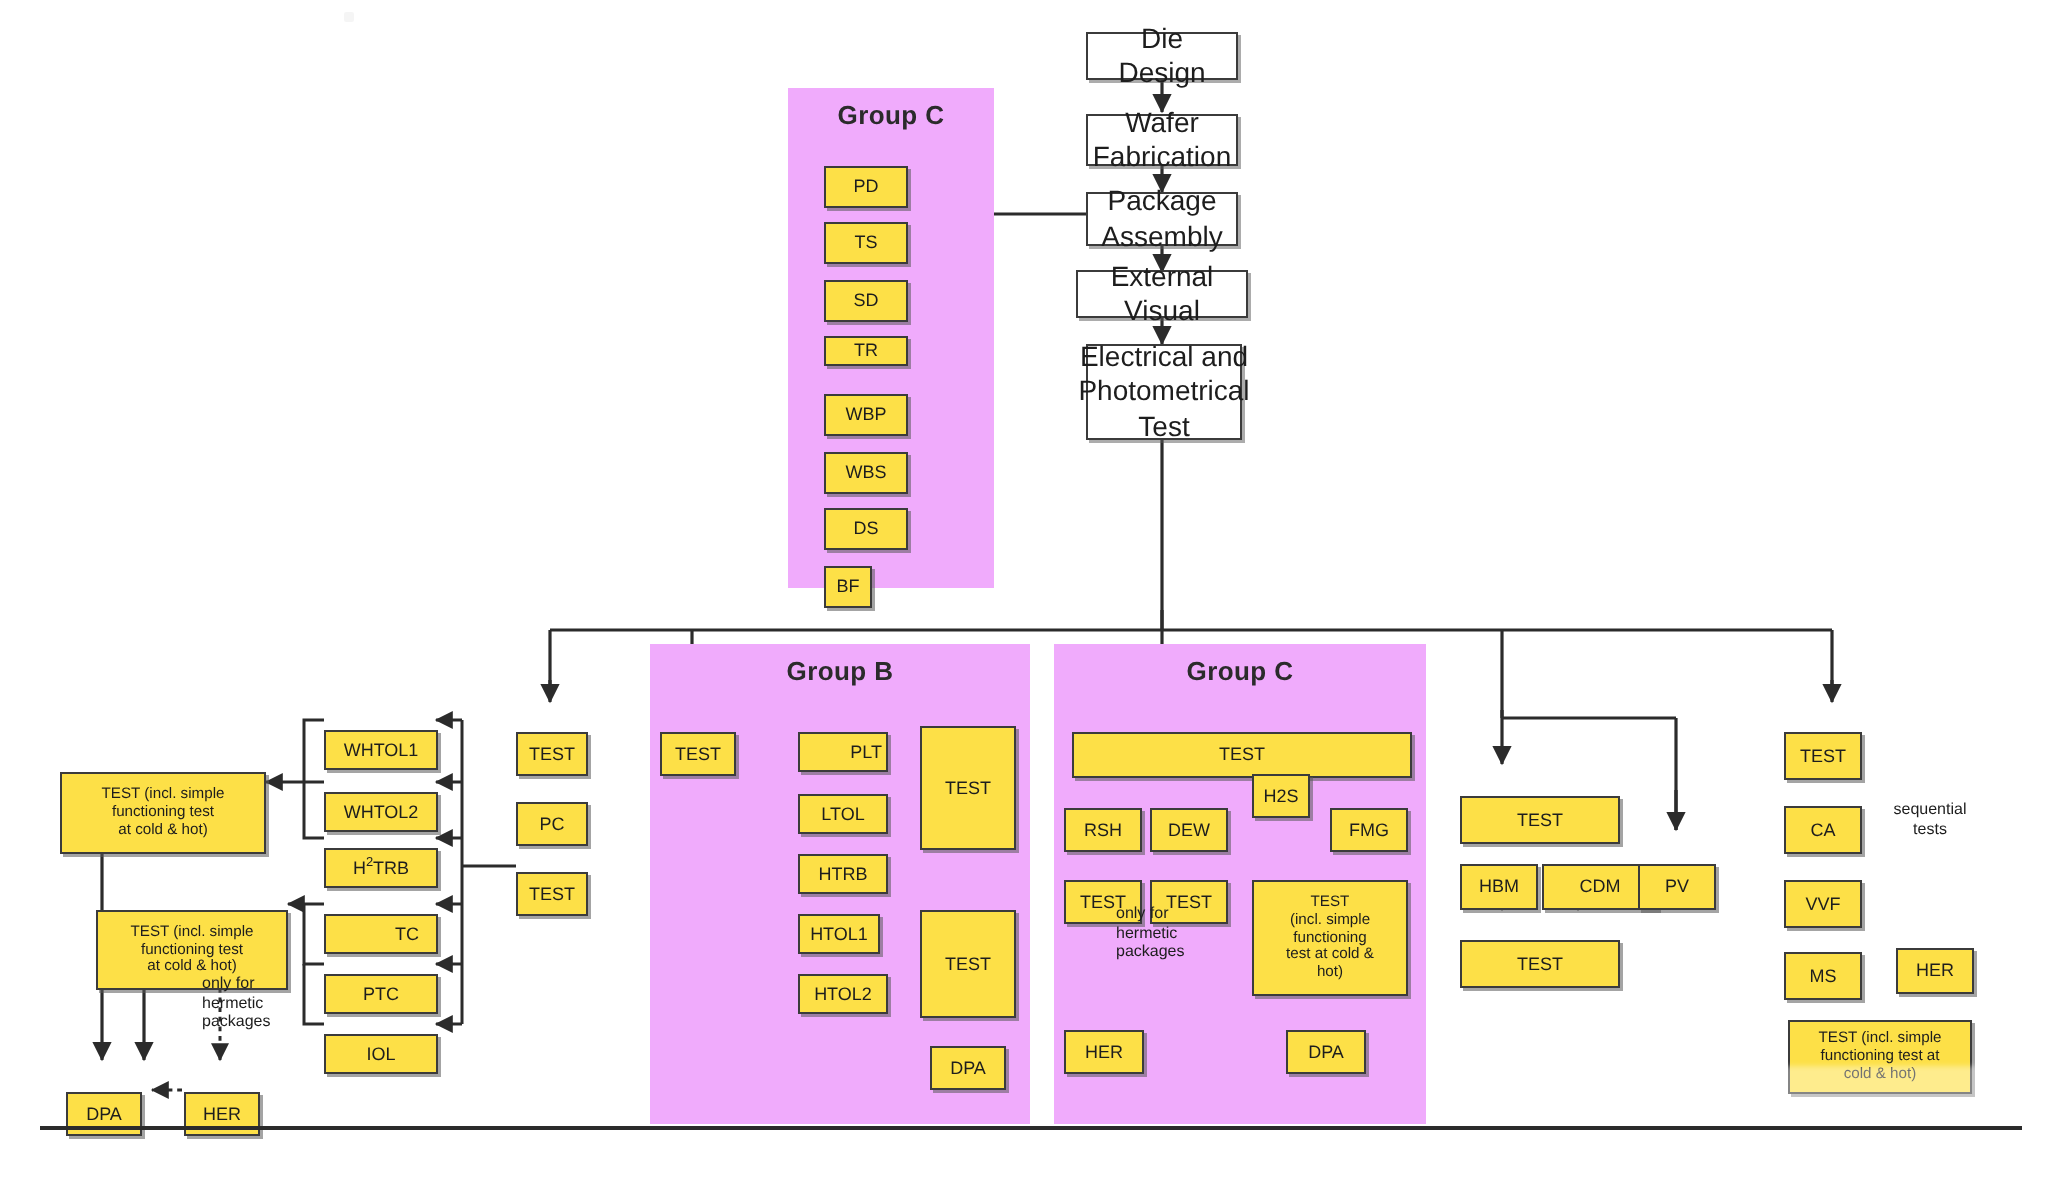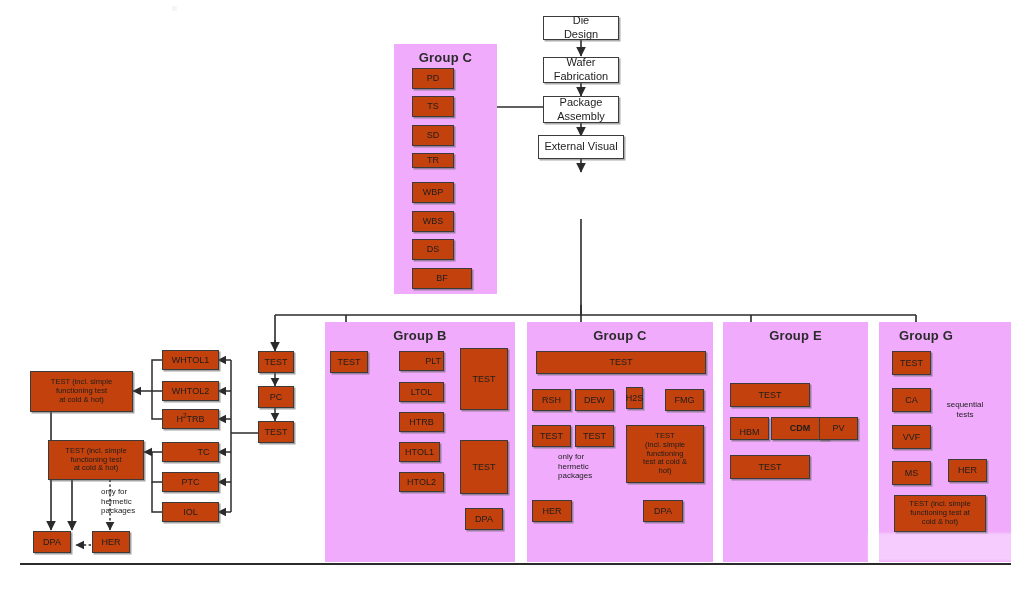--- a/index.html
+++ b/index.html
@@ -11,34 +11,35 @@
   #stage{position:absolute;inset:0;}
   svg#wires{position:absolute;left:0;top:0;width:1024px;height:591px;pointer-events:none;}
   .panel{
     position:absolute;background:#f0abfc;box-sizing:border-box;
   }
   .panel-title{
     position:absolute;width:100%;text-align:center;top:6px;left:0;
     font-weight:bold;font-size:13px;color:#2b2b2b;letter-spacing:.2px;
   }
   .node{
-    position:absolute;box-sizing:border-box;background:#c2410c;
+    position:absolute;box-sizing:border-box;background:#fde047;
     border:1.4px solid #3b3b3b;
     box-shadow:1.5px 1.5px 0 rgba(90,90,90,.55);
     display:flex;align-items:center;justify-content:center;
     text-align:center;font-size:9px;line-height:1.18;color:#1d1d1d;
     padding:1px 2px;
+    margin-top:15px;
   }
   .node.tiny{font-size:7.6px;}
   .flowbox{
     position:absolute;box-sizing:border-box;background:#ffffff;
     border:1.4px solid #3b3b3b;
     box-shadow:1.5px 1.5px 0 rgba(90,90,90,.5);
     display:flex;align-items:center;justify-content:center;
-    text-align:center;font-size:11px;line-height:1.25;color:#1d1d1d;
+    text-align:center;font-size:14px;line-height:1.25;color:#1d1d1d;
   }
   .note{
     position:absolute;font-size:8px;line-height:1.2;color:#1d1d1d;text-align:left;
   }
   .note.center{text-align:center;}
   .watermark{
     position:absolute;background:rgba(255,255,255,.38);
     filter:blur(1.2px);
   }
   .artifact{position:absolute;background:#ededed;border-radius:1px;opacity:.55;}
@@ -213,20 +214,23 @@
   </div>
   <div class="flowbox" style="left:543px;top:57px;width:76px;height:26px;">
     <span>Wafer<br>Fabrication</span>
   </div>
   <div class="flowbox" style="left:543px;top:96px;width:76px;height:27px;">
     <span>Package<br>Assembly</span>
   </div>
   <div class="flowbox" style="left:538px;top:135px;width:86px;height:24px;">
     <span>External Visual</span>
   </div>
+  <div class="flowbox" style="left:543px;top:172px;width:78px;height:48px;">
+    <span>Electrical and<br>Photometrical<br>Test</span>
+  </div>
 
   <div class="panel" style="left:394px;top:44px;width:103px;height:250px;">
     <div class="panel-title">Group C</div>
   </div>
   <div class="node" style="left:412px;top:68px;width:42px;height:21px;">
     <span>PD</span>
   </div>
   <div class="node" style="left:412px;top:96px;width:42px;height:21px;">
     <span>TS</span>
   </div>
@@ -238,21 +242,21 @@
   </div>
   <div class="node" style="left:412px;top:182px;width:42px;height:21px;">
     <span>WBP</span>
   </div>
   <div class="node" style="left:412px;top:211px;width:42px;height:21px;">
     <span>WBS</span>
   </div>
   <div class="node" style="left:412px;top:239px;width:42px;height:21px;">
     <span>DS</span>
   </div>
-  <div class="node" style="left:412px;top:268px;width:60px;height:21px;justify-content:center;">
+  <div class="node" style="left:412px;top:268px;width:24px;height:21px;justify-content:center;">
     <span>BF</span>
   </div>
 
 
   <div class="node" style="left:258px;top:351px;width:36px;height:22px;">
     <span>TEST</span>
   </div>
   <div class="node" style="left:258px;top:386px;width:36px;height:22px;">
     <span>PC</span>
   </div>
@@ -336,21 +340,21 @@
   <div class="node" style="left:536px;top:351px;width:170px;height:23px;">
     <span>TEST</span>
   </div>
 
   <div class="node" style="left:532px;top:389px;width:39px;height:22px;">
     <span>RSH</span>
   </div>
   <div class="node" style="left:575px;top:389px;width:39px;height:22px;">
     <span>DEW</span>
   </div>
-  <div class="node" style="left:626px;top:387px;width:17px;height:22px;">
+  <div class="node" style="left:626px;top:372px;width:29px;height:22px;">
     <span>H2S</span>
   </div>
   <div class="node" style="left:665px;top:389px;width:39px;height:22px;">
     <span>FMG</span>
   </div>
 
   <div class="node" style="left:532px;top:425px;width:39px;height:22px;">
     <span>TEST</span>
   </div>
   <div class="node" style="left:575px;top:425px;width:39px;height:22px;">
@@ -362,43 +366,37 @@
 
   <div class="note" style="left:558px;top:452px;width:62px;">only for<br>hermetic<br>packages</div>
 
   <div class="node" style="left:532px;top:500px;width:40px;height:22px;">
     <span>HER</span>
   </div>
   <div class="node" style="left:643px;top:500px;width:40px;height:22px;">
     <span>DPA</span>
   </div>
 
-  <div class="panel" style="left:723px;top:322px;width:145px;height:240px;">
-    <div class="panel-title">Group E</div>
-  </div>
 
   <div class="node" style="left:730px;top:383px;width:80px;height:24px;">
     <span>TEST</span>
   </div>
-  <div class="node" style="left:730px;top:417px;width:39px;height:23px;align-items:flex-end;">
+  <div class="node" style="left:730px;top:417px;width:39px;height:23px;">
     <span>HBM</span>
   </div>
-  <div class="node" style="left:771px;top:417px;width:58px;height:23px;font-weight:bold;">
+  <div class="node" style="left:771px;top:417px;width:58px;height:23px;">
     <span>CDM</span>
   </div>
   <div class="node" style="left:819px;top:417px;width:39px;height:23px;">
     <span>PV</span>
   </div>
   <div class="node" style="left:730px;top:455px;width:80px;height:24px;">
     <span>TEST</span>
   </div>
 
-  <div class="panel" style="left:879px;top:322px;width:132px;height:240px;">
-    <div class="panel-title" style="left:20px;width:auto;">Group G</div>
-  </div>
 
   <div class="node" style="left:892px;top:351px;width:39px;height:24px;">
     <span>TEST</span>
   </div>
   <div class="node" style="left:892px;top:388px;width:39px;height:24px;">
     <span>CA</span>
   </div>
   <div class="node" style="left:892px;top:425px;width:39px;height:24px;">
     <span>VVF</span>
   </div>

